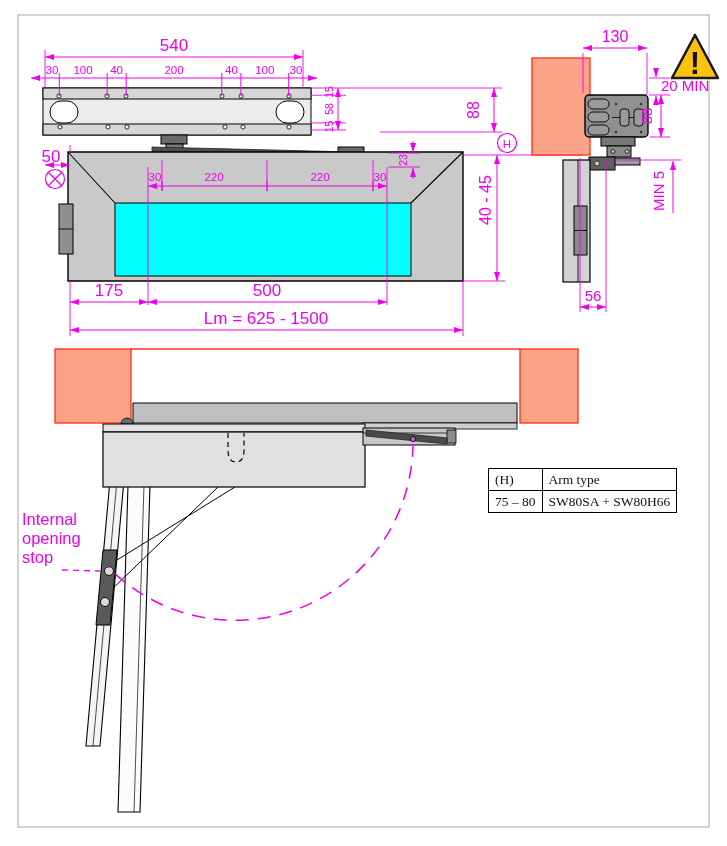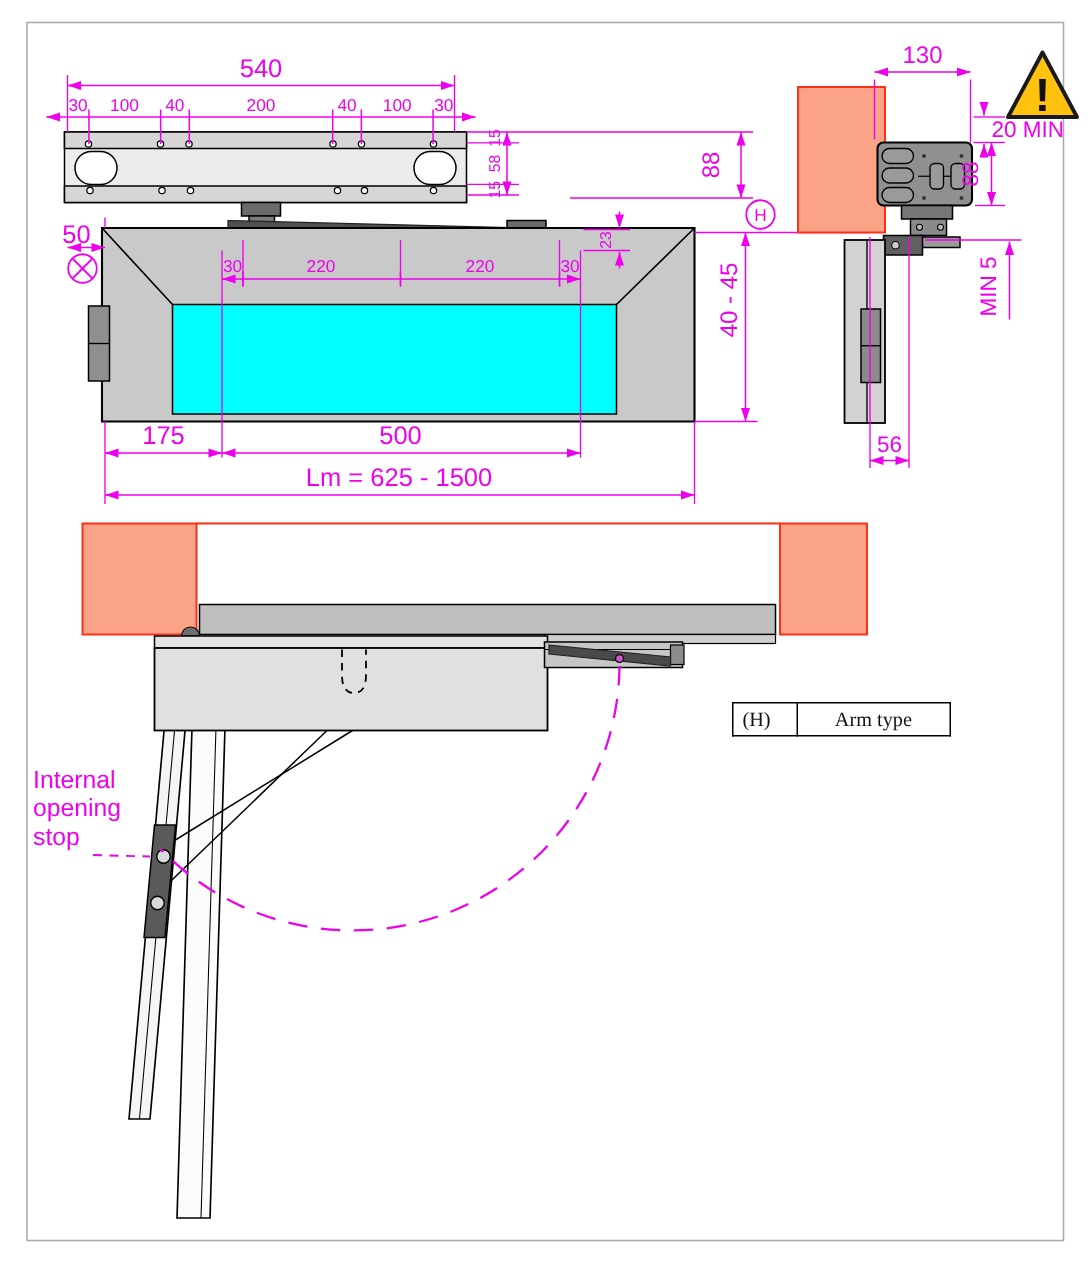--- a/index.html
+++ b/index.html
@@ -9,21 +9,21 @@
   .d17{font-size:17px;} .d16{font-size:16px;} .d15{font-size:15px;}
   .d12{font-size:11.5px;} .d10{font-size:10.5px;}
   .dl{stroke:#EE00EE;stroke-width:1;fill:none;}
   .xl{stroke:#EE00EE;stroke-width:0.9;fill:none;}
   .blk{stroke:#000;stroke-width:1;}
   #armtable{position:absolute;left:488px;top:468px;border-collapse:collapse;
     font-family:"Liberation Serif",serif;font-size:13.5px;color:#111;background:#fff;}
   #armtable td,#armtable th{border:1px solid #000;font-weight:normal;text-align:left;
     padding:2px 6px;height:17px;white-space:nowrap;}
   #armtable th.c1,#armtable td.c1{width:46px;}
-  #armtable th.c2,#armtable td.c2{width:148px;text-align:center;}
+  #armtable th.c2,#armtable td.c2{width:148px;}
 </style>
 </head>
 <body>
 
 <div id="stage">
 <svg width="727" height="846" viewBox="0 0 727 846">
   <defs>
     <marker id="ar" viewBox="0 0 10 8" refX="9.5" refY="4" markerWidth="10" markerHeight="8" orient="auto-start-reverse" markerUnits="userSpaceOnUse">
       <path d="M0.5,1 L9.5,4 L0.5,7 Z" fill="#EE00EE"></path>
     </marker>
@@ -263,15 +263,19 @@
     <line x1="62" y1="570" x2="100" y2="571" stroke="#EE00EE" stroke-width="1.3" stroke-dasharray="6,5"></line>
   </g>
 </svg>
 
 <table id="armtable">
   <tbody>
         <tr>
     <th class="c1">(H)</th>
     <th class="c2">Arm type</th>
   </tr>
+  <tr>
+    <td class="c1">75 – 80</td>
+    <td class="c2">SW80SA + SW80H66</td>
+  </tr>
 </tbody>
     </table>
 </div>
 
 </body></html>

